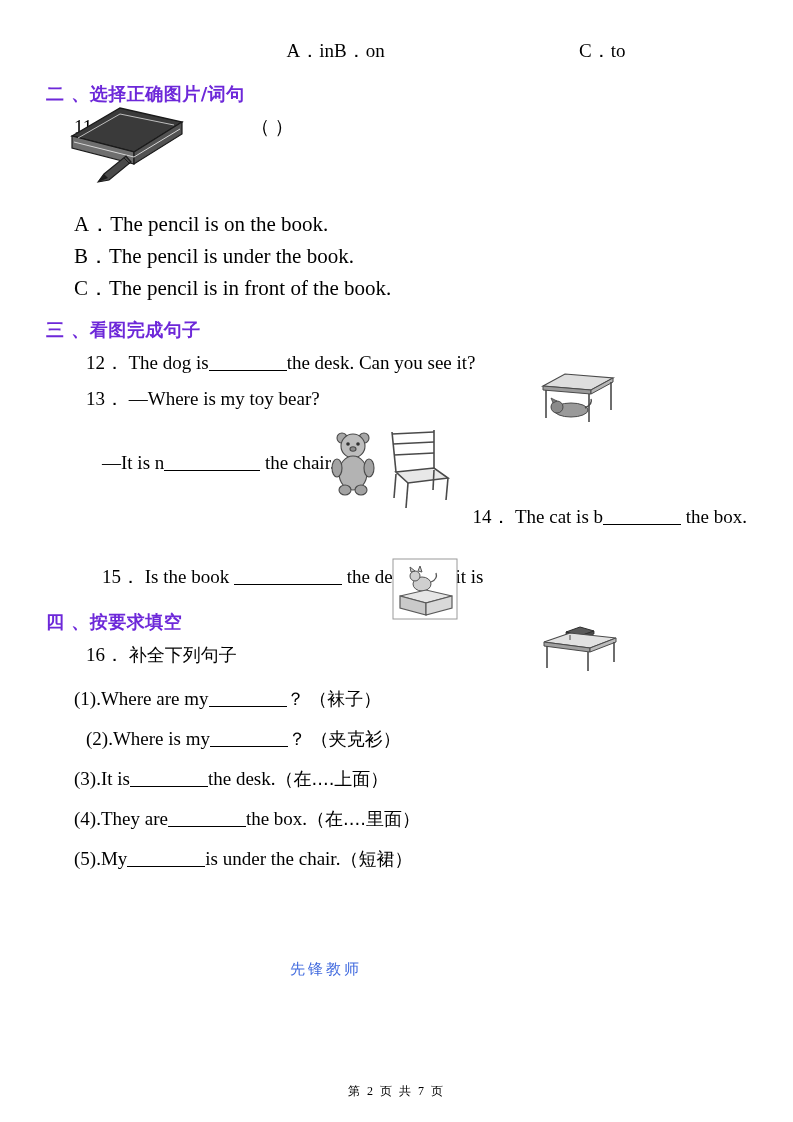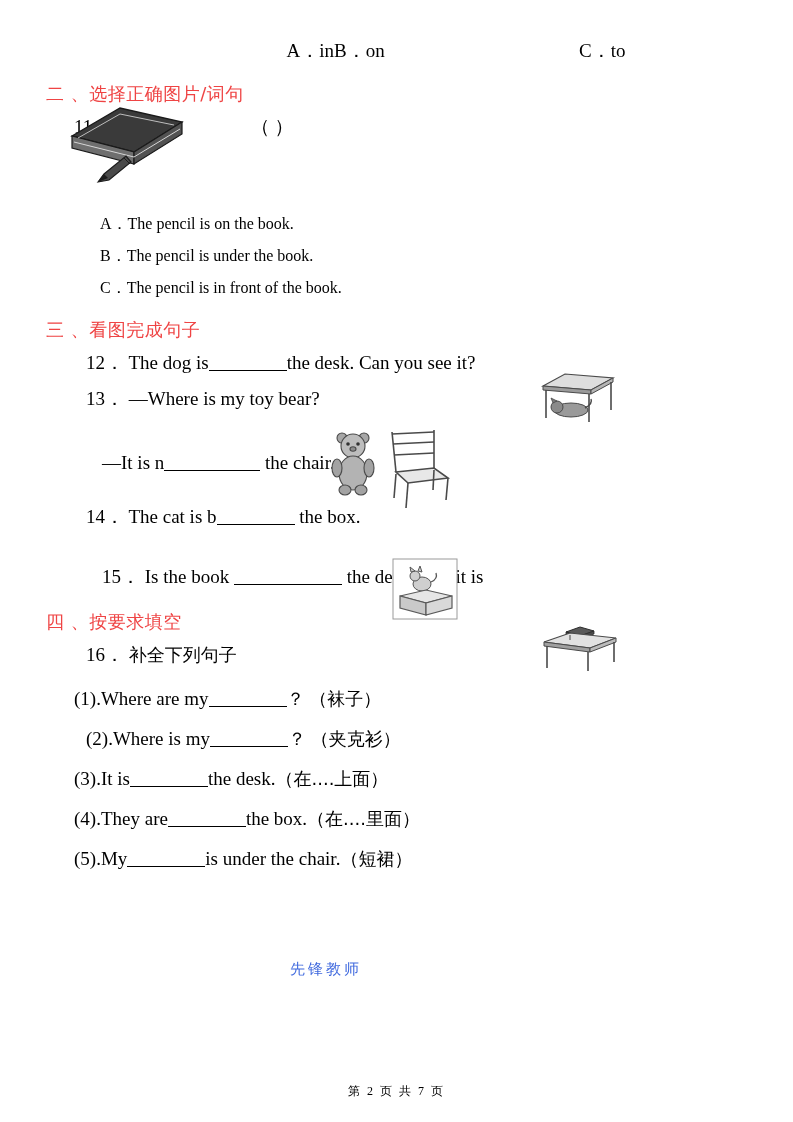--- a/index.html
+++ b/index.html
@@ -29,41 +29,41 @@
     margin-top: 10px;
     margin-left: 18px;
   }
   .opt-row span.o {
     display: inline-block;
   }
   .o1 { width: 270px; text-align: right; }
   .o2 { width: 245px; }
 
   .section-head {
-    color: #ef4444;
+    color: #6d28d9;
     font-family: "DejaVu Sans", sans-serif;
-    font-weight: normal;
+    font-weight: bold;
     font-size: 18px;
     letter-spacing: 0.5px;
     margin: 14px 0 6px 0;
   }
 
   .q {
     font-size: 19px;
     line-height: 30px;
     margin: 6px 0 0 0;
   }
   .indent1 { margin-left: 28px; }
   .indent2 { margin-left: 40px; }
   .indent3 { margin-left: 56px; }
 
   .choice {
-    font-size: 16px;
+    font-size: 21px;
     line-height: 32px;
-    margin-left: 54px;
+    margin-left: 28px;
   }
 
   .blank-s { display:inline-block; border-bottom:1px solid #000; width: 78px; height: 18px; vertical-align: -2px;}
   .blank-m { display:inline-block; border-bottom:1px solid #000; width: 96px; height: 18px; vertical-align: -2px;}
   .blank-l { display:inline-block; border-bottom:1px solid #000; width: 108px; height: 18px; vertical-align: -2px;}
 
   .cn { font-family: "DejaVu Sans", sans-serif; font-size: 18px; }
 
   
   .footer {
@@ -211,21 +211,21 @@
       </g>
     </svg>
   </div>
 
   <div style="height:28px;"></div>
 
   <div class="q indent3">
     <span>—It is n</span><span class="blank-m"></span> <span>the chair.</span>
   </div>
 
-  <div class="q indent2" style="margin-top:24px;">
+  <div class="q indent2" style="margin-top:24px;text-align:right;">
     <span>14．</span>
     <span>The cat is b</span><span class="blank-s"></span> <span>the box.</span>
   </div>
 
   <div class="art cat-box">
     <svg width="66" height="62" viewBox="0 0 66 62">
       <rect x="1" y="1" width="64" height="60" fill="#ffffff" stroke="#9a9a9a" stroke-width="1"></rect>
 
       <g stroke="#555" stroke-width="1" fill="#cfcfcf">
         <ellipse cx="30" cy="26" rx="9" ry="7"></ellipse>

